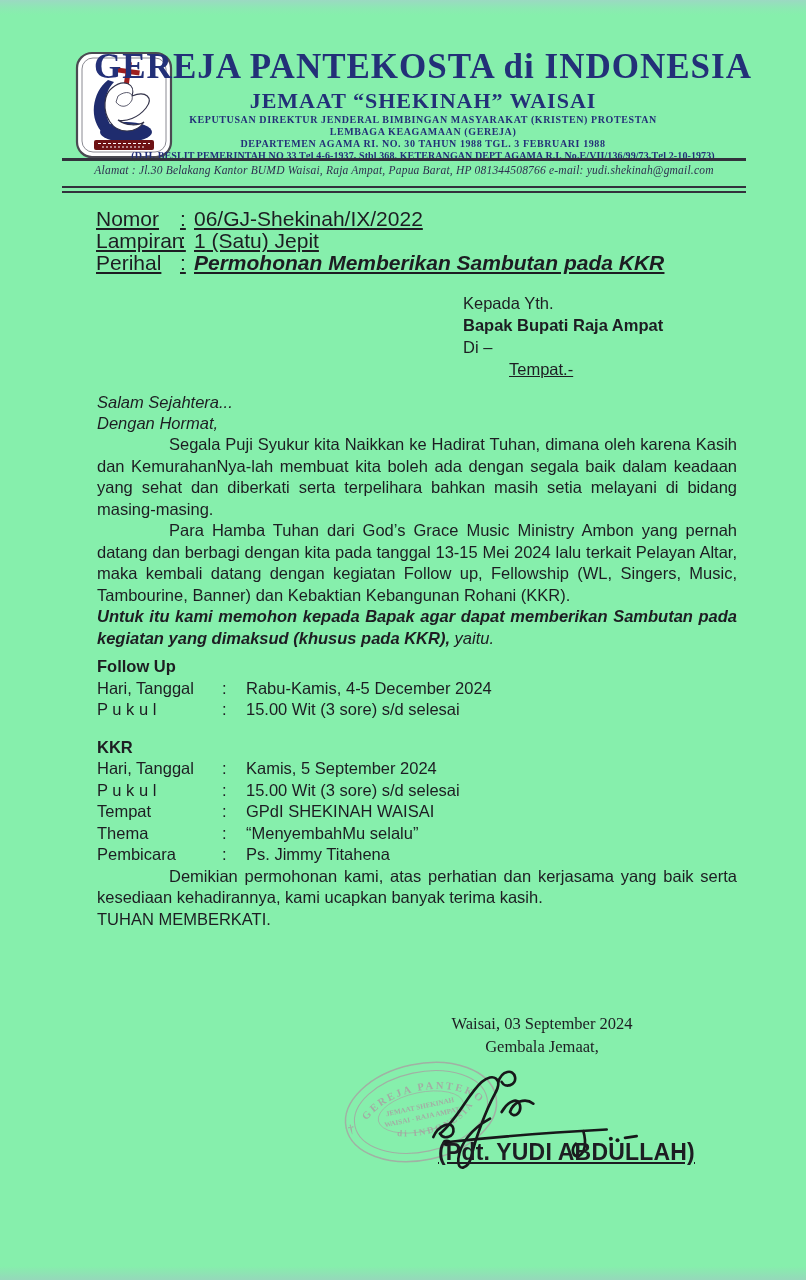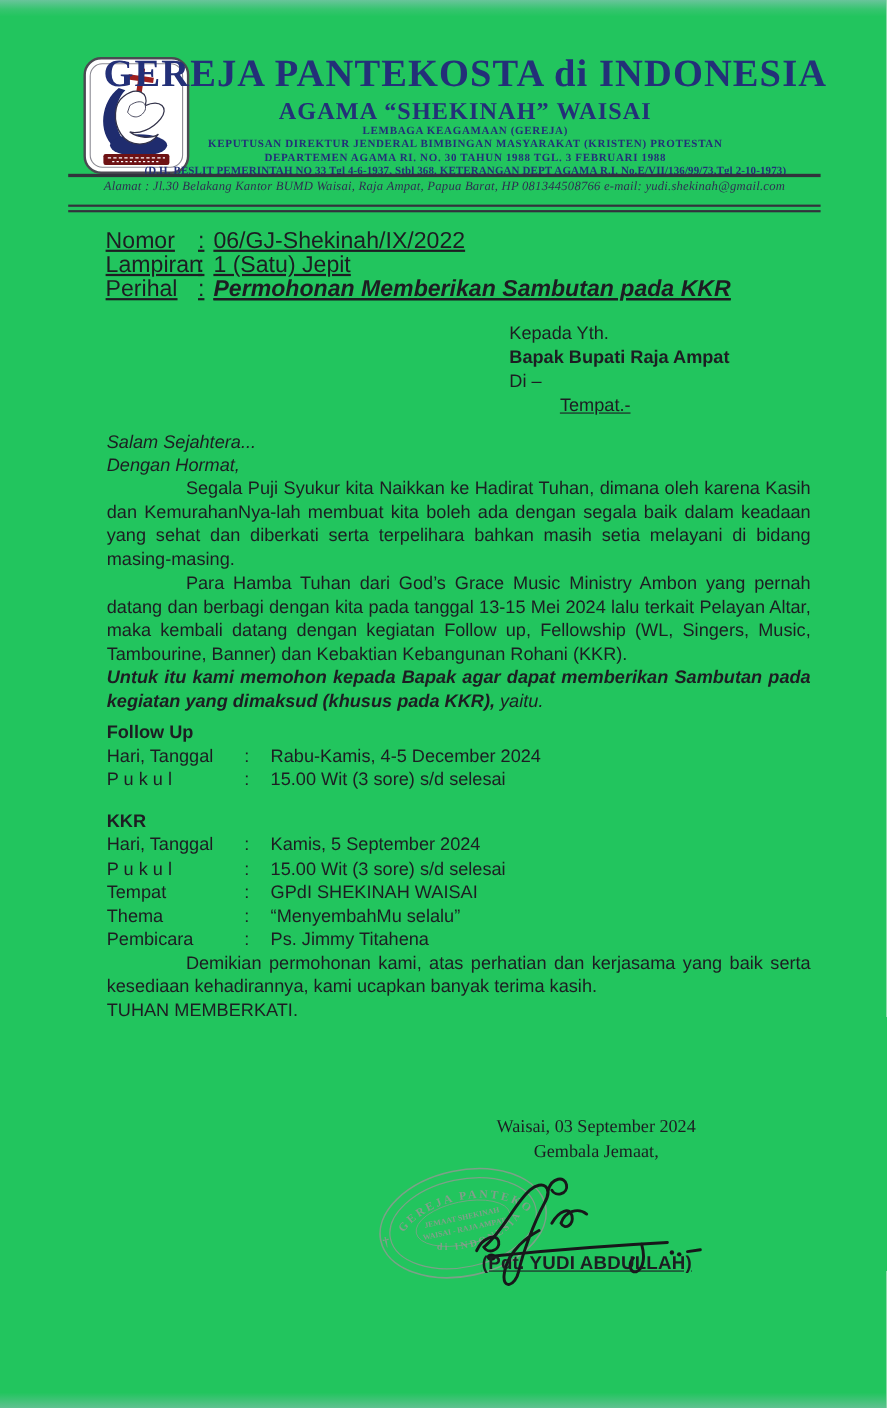--- a/index.html
+++ b/index.html
@@ -1,18 +1,18 @@
 <!DOCTYPE html>
 <html><head>
 <meta charset="utf-8">
 <style>
   html,body{margin:0;padding:0;background:#e9e9e9;}
   #page{
     position:relative;width:806px;height:1280px;margin:0 auto;
-    background:#22c55e;overflow:hidden;
+    background:#86efac;overflow:hidden;
     font-family:"Liberation Sans",sans-serif;color:#1d1d22;
   }
   
   .scan-top{position:absolute;top:0;left:0;right:0;height:15px;
     background:linear-gradient(180deg,rgba(176,196,216,.5),rgba(176,196,216,.15) 55%,rgba(176,196,216,0));}
   .scan-bottom{position:absolute;bottom:0;left:0;right:0;height:14px;
     background:linear-gradient(0deg,rgba(168,188,204,.45),rgba(168,188,204,0));}
 
   
   .lh-wrap{position:absolute;top:48px;left:90px;right:50px;text-align:center;color:#233078;}
@@ -51,21 +51,21 @@
   .ev-row .lbl{width:125px;}
   .ev-row .colon{width:24px;}
   .ev-gap{height:16px;}
   .closing{margin-top:9px;}
   .blessing{line-height:21.5px;}
 
   
   .sig-date{position:absolute;top:1012px;left:432px;width:220px;text-align:center;font-size:16.5px;line-height:23px;font-family:Liberation Serif, serif;}
   .stamp{position:absolute;top:1052px;left:336px;width:170px;height:120px;opacity:.85;}
   .signature{position:absolute;top:1052px;left:420px;width:225px;height:125px;}
-  .sig-name{position:absolute;top:1139px;left:438px;font-size:17px;font-weight:700;text-decoration:underline;letter-spacing:.2px;}
+  .sig-name{position:absolute;top:1139px;left:438px;font-size:23px;font-weight:700;text-decoration:underline;letter-spacing:.2px;}
 </style>
 </head>
 <body>
 
 <div id="page">
   <div class="scan-top"></div>
   <div class="scan-bottom"></div>
 
   <div class="logo-box">
     <svg width="100" height="110" viewBox="0 0 100 110">
@@ -84,23 +84,23 @@
       <path d="M44,46 C52,40 60,42 58,50 C54,58 46,58 42,52 Z" fill="#ffffff" stroke="#33334a" stroke-width="0.8"></path>
 
       <rect x="20" y="90" width="60" height="10" rx="2" fill="#6e1214"></rect>
       <line x1="24" y1="93.5" x2="76" y2="93.5" stroke="#ffffff" stroke-width="1.1" stroke-dasharray="3,2"></line>
       <line x1="28" y1="97" x2="72" y2="97" stroke="#ffffff" stroke-width="1.1" stroke-dasharray="2,2"></line>
     </svg>
   </div>
 
   <div class="lh-wrap">
     <div class="lh-title">GEREJA PANTEKOSTA di INDONESIA</div>
-    <div class="lh-sub">AGAMA “SHEKINAH” WAISAI</div>
+    <div class="lh-sub">JEMAAT “SHEKINAH” WAISAI</div>
+    <div class="lh-small">KEPUTUSAN DIREKTUR JENDERAL BIMBINGAN MASYARAKAT (KRISTEN) PROTESTAN</div>
     <div class="lh-small">LEMBAGA KEAGAMAAN (GEREJA)</div>
-    <div class="lh-small">KEPUTUSAN DIREKTUR JENDERAL BIMBINGAN MASYARAKAT (KRISTEN) PROTESTAN</div>
     <div class="lh-small">DEPARTEMEN AGAMA RI. NO. 30 TAHUN 1988 TGL. 3 FEBRUARI 1988</div>
     <div class="lh-small4">(D.H. BESLIT PEMERINTAH NO 33 Tgl 4-6-1937, Stbl 368. KETERANGAN DEPT AGAMA R.I. No.E/VII/136/99/73,Tgl 2-10-1973)</div>
   </div>
 
   <div class="rule1"></div>
   <div class="alamat">Alamat : Jl.30 Belakang Kantor BUMD Waisai, Raja Ampat, Papua Barat, HP 081344508766 e-mail: yudi.shekinah@gmail.com</div>
   <div class="rule2"></div>
 
   <div class="meta">
     <div class="row">

